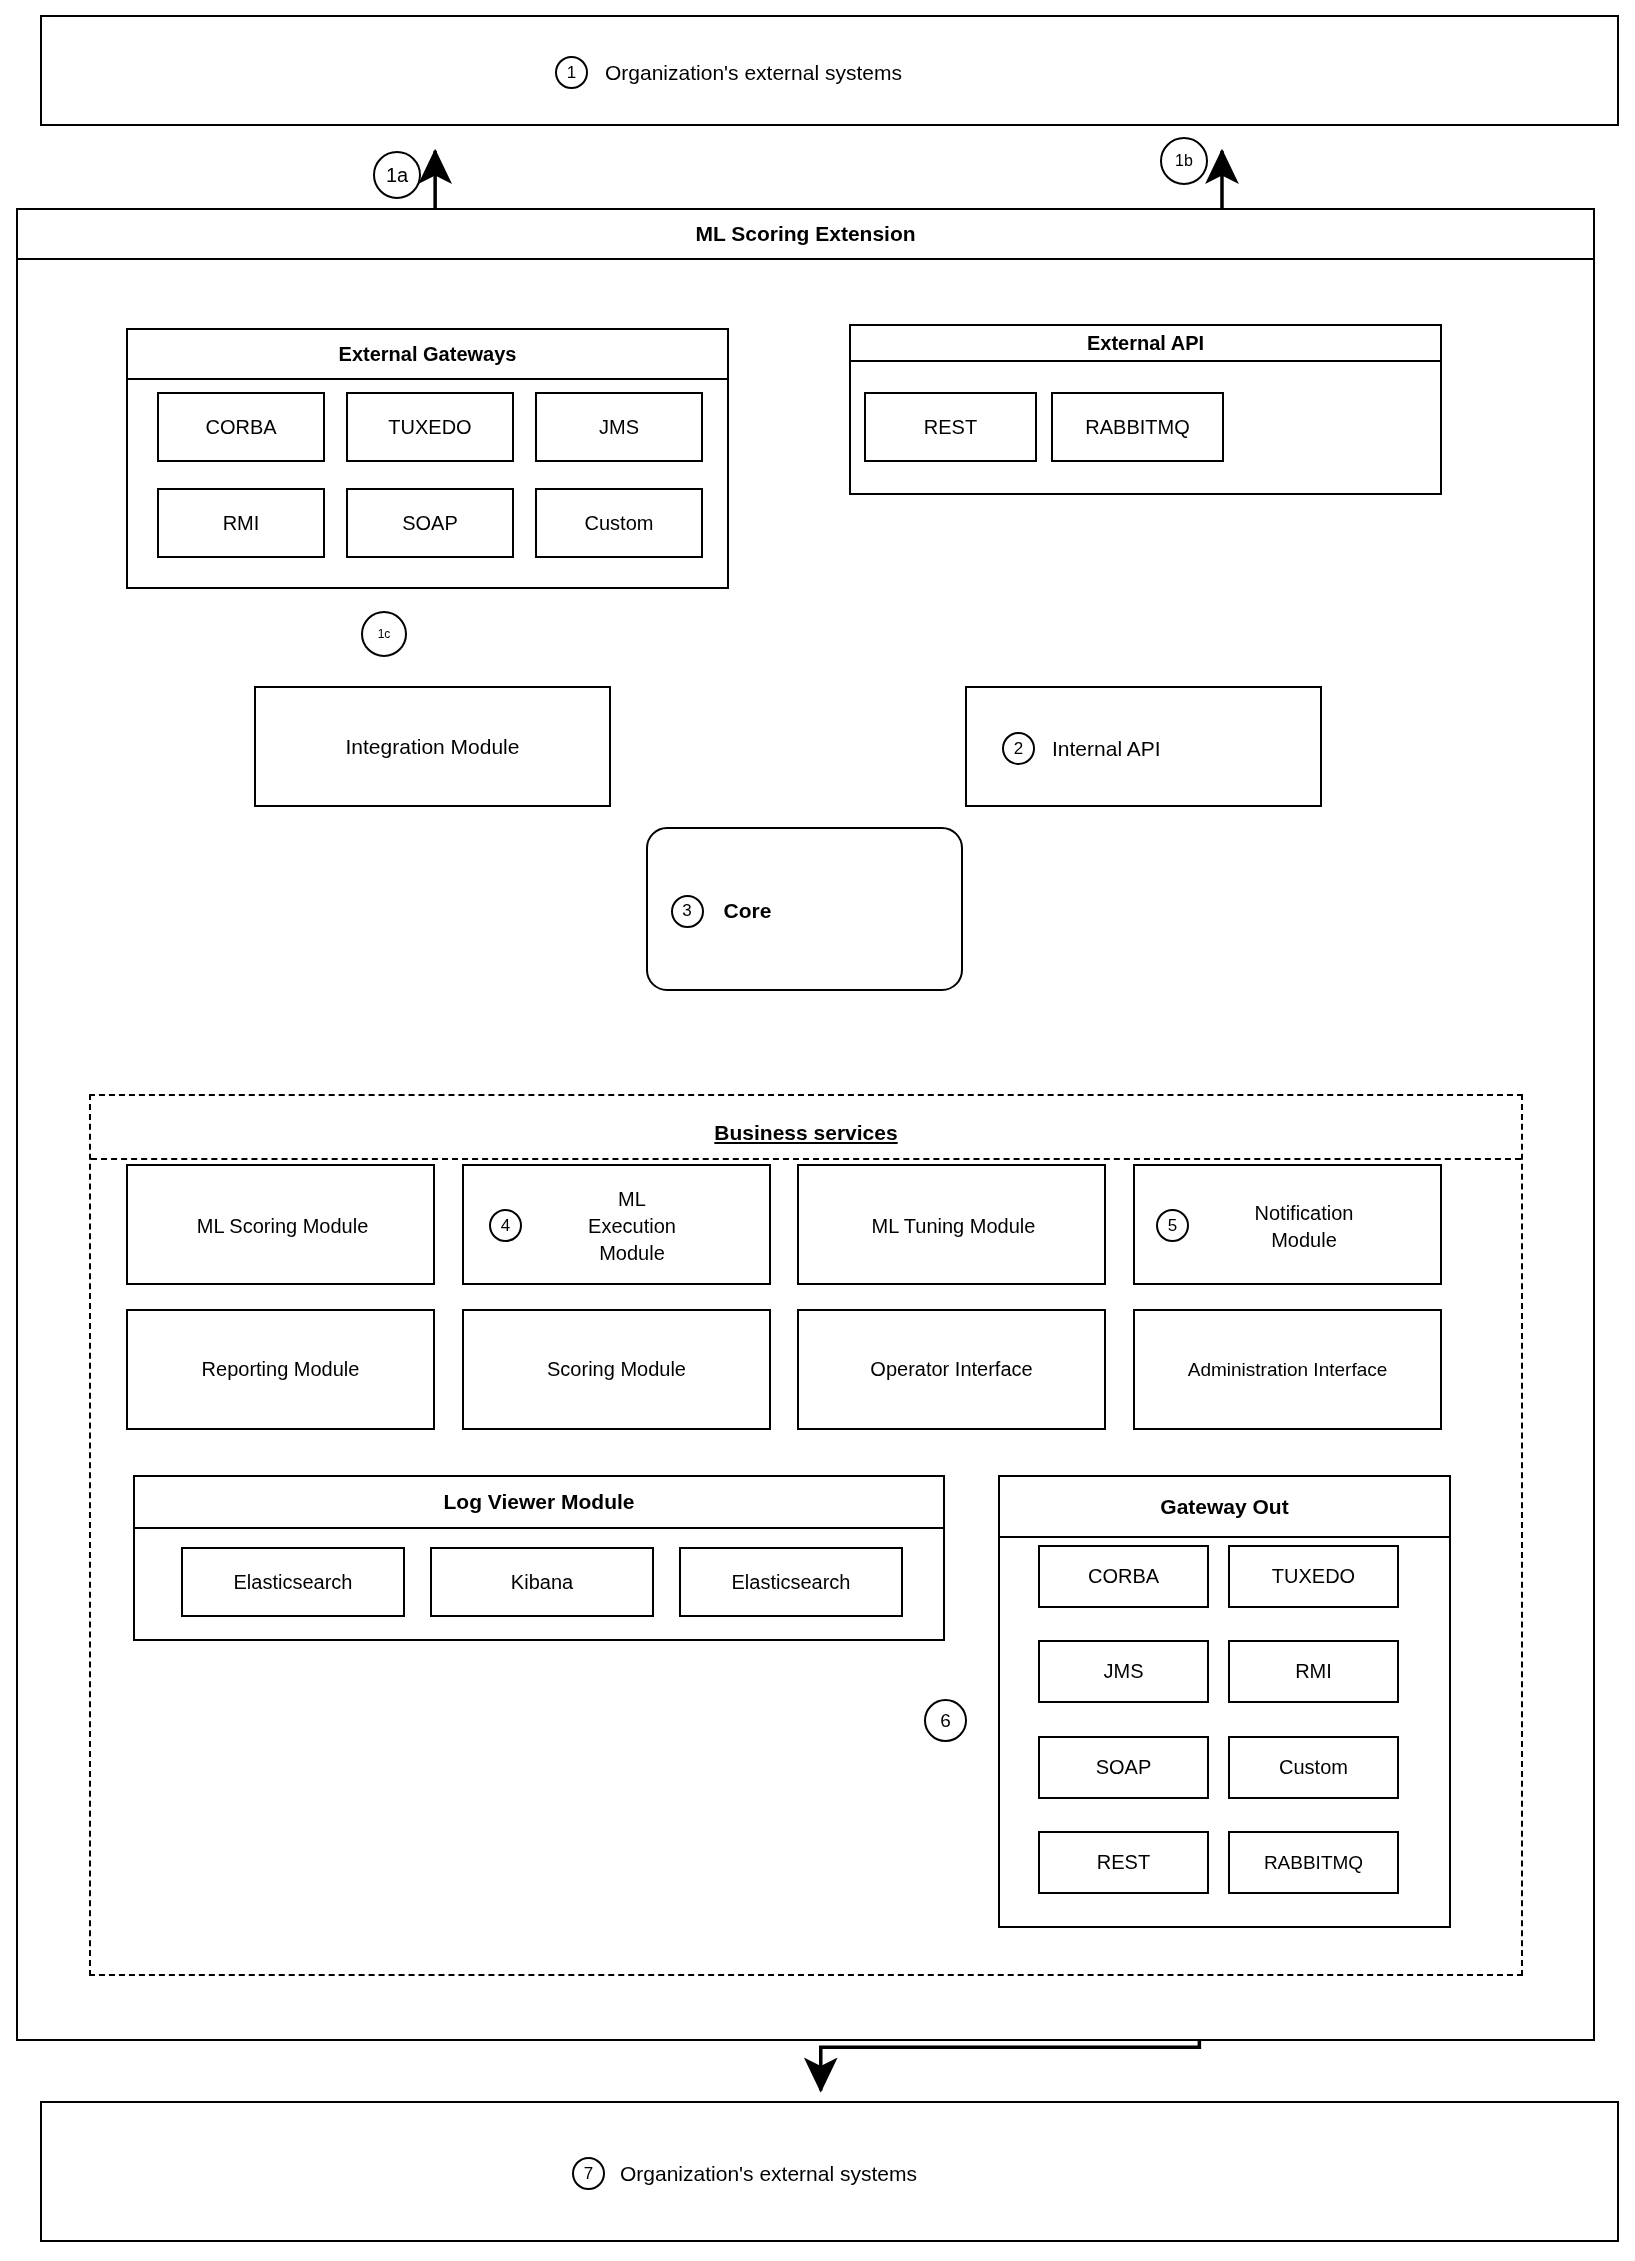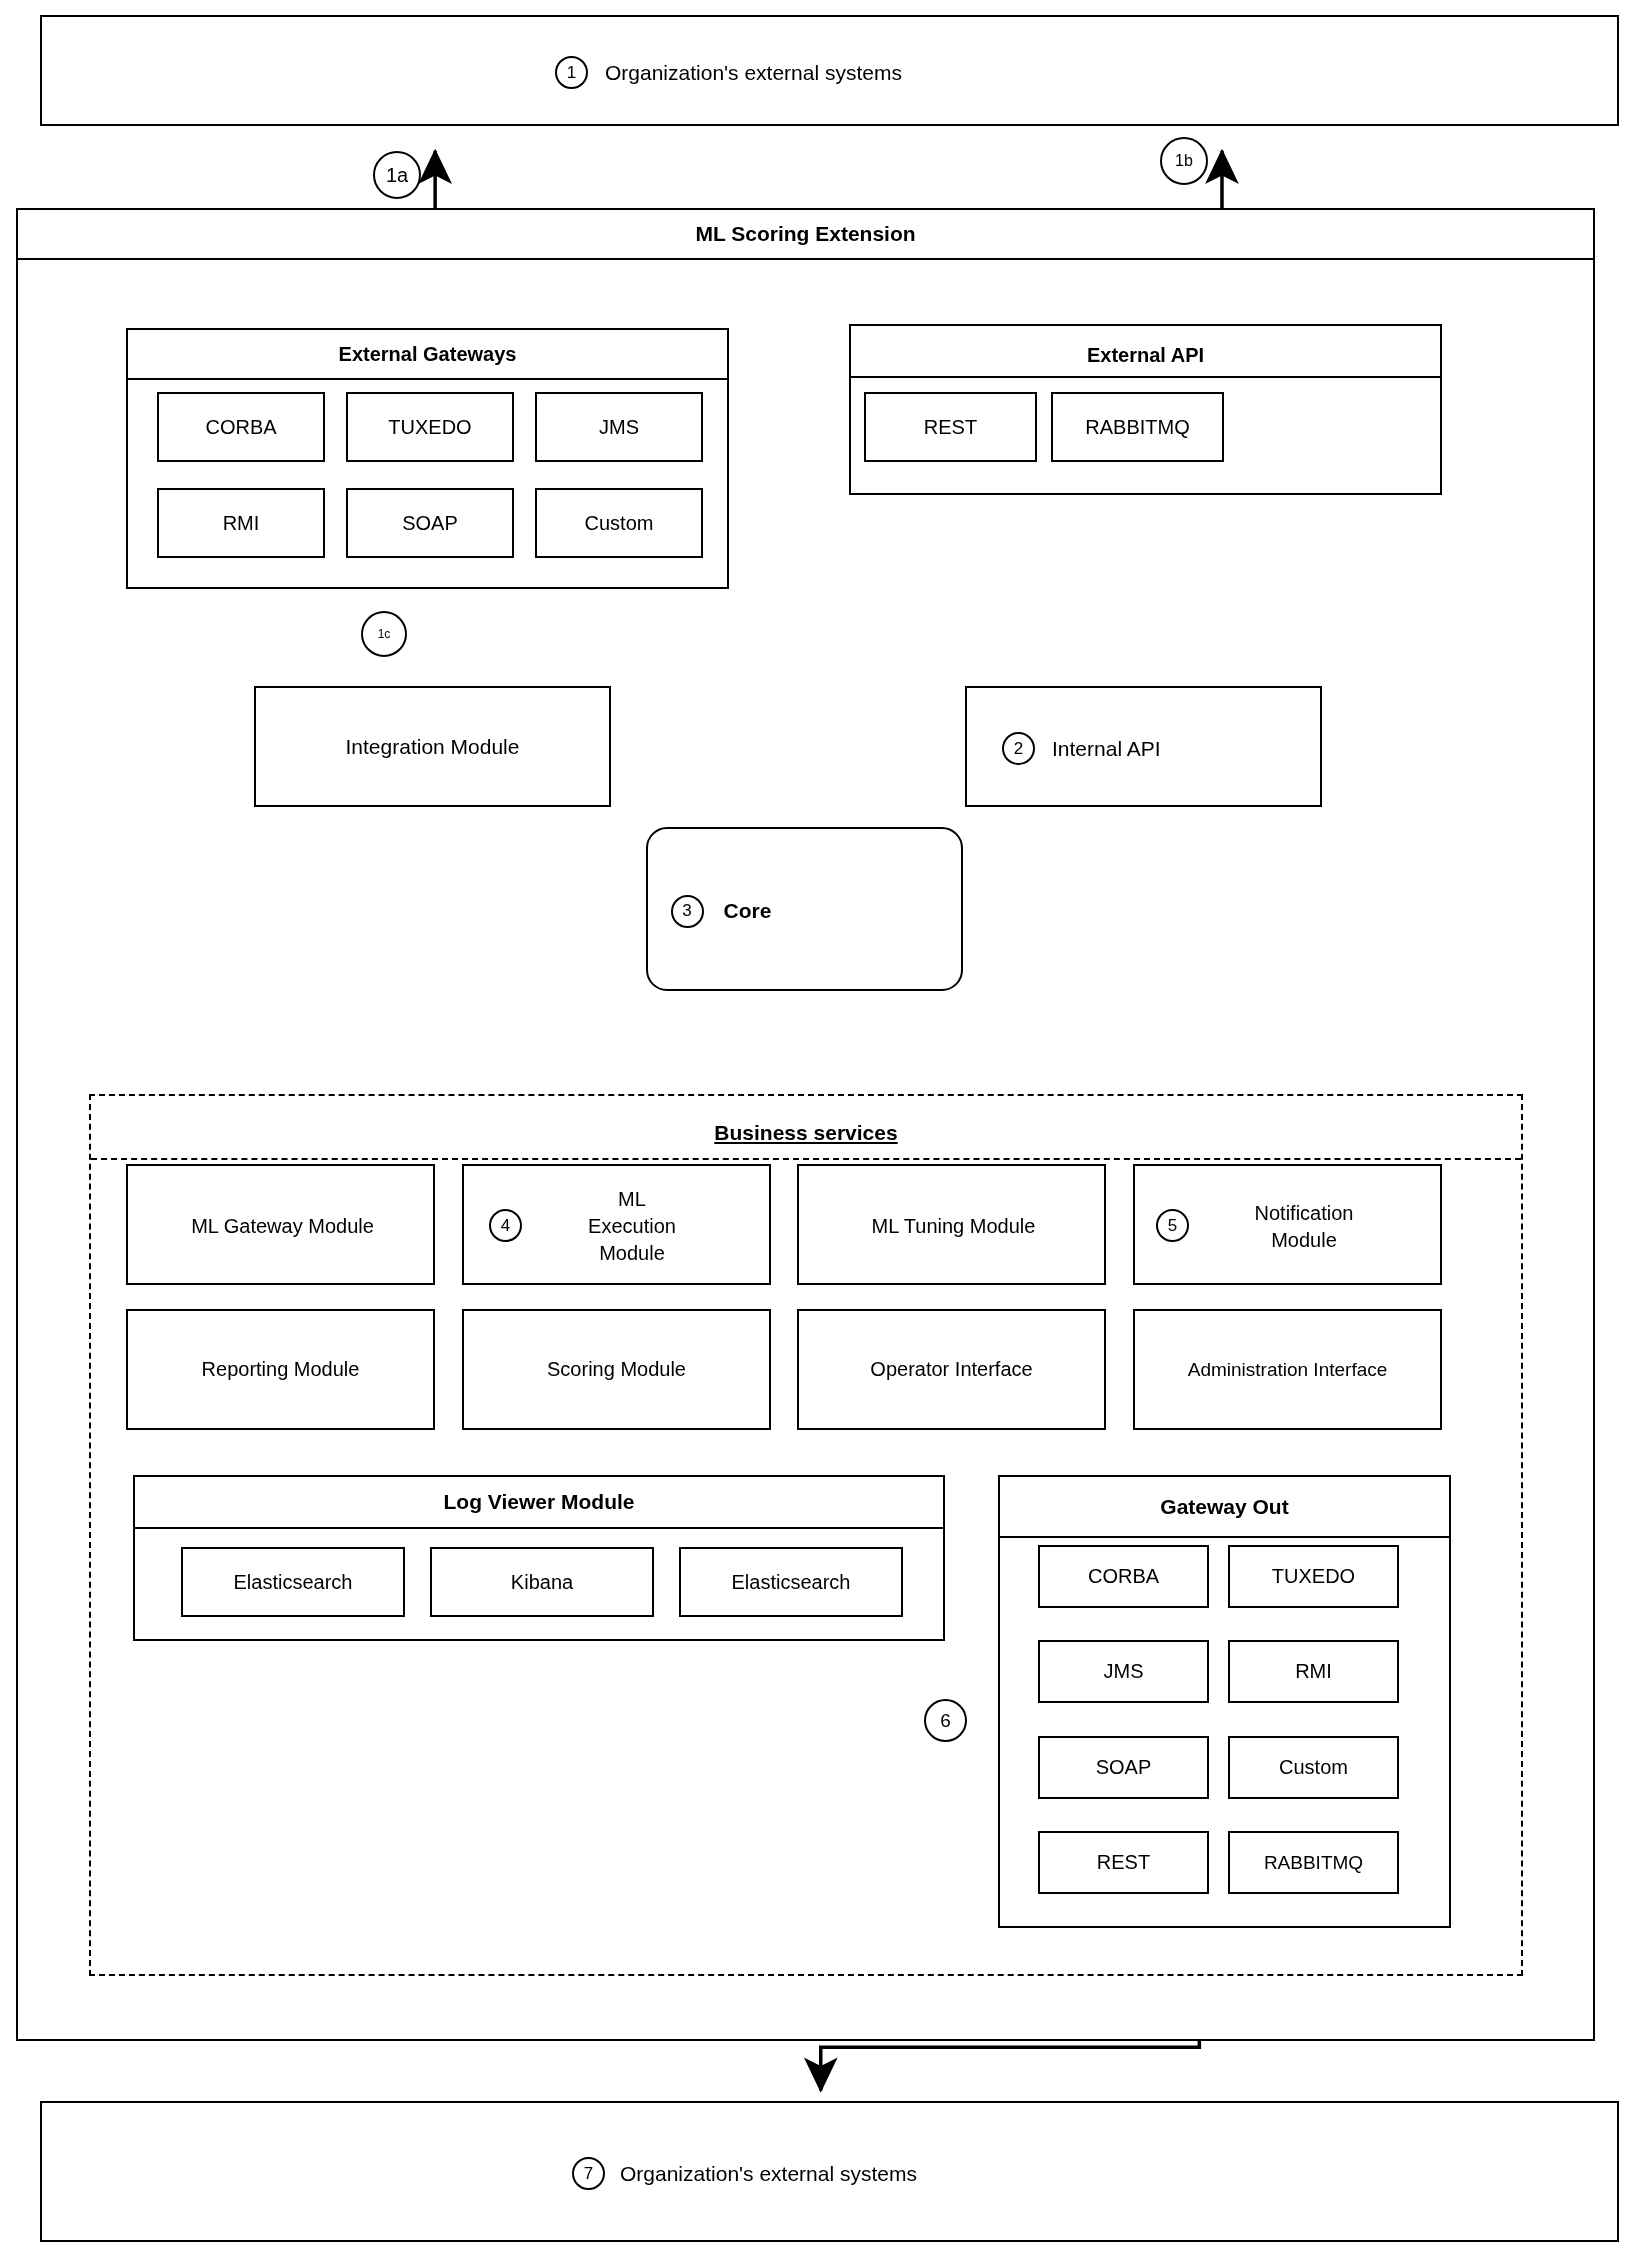--- a/index.html
+++ b/index.html
@@ -166,21 +166,21 @@
     <div class="hdr label-40 bold" style="top:0; height:50px;">External Gateways</div>
   </div>
   <div class="box box-thin label-40" style="left:157px; top:392px; width:168px; height:70px;">CORBA</div>
   <div class="box box-thin label-40" style="left:346px; top:392px; width:168px; height:70px;">TUXEDO</div>
   <div class="box box-thin label-40" style="left:535px; top:392px; width:168px; height:70px;">JMS</div>
   <div class="box box-thin label-40" style="left:157px; top:488px; width:168px; height:70px;">RMI</div>
   <div class="box box-thin label-40" style="left:346px; top:488px; width:168px; height:70px;">SOAP</div>
   <div class="box box-thin label-40" style="left:535px; top:488px; width:168px; height:70px;">Custom</div>
 
   <div class="container-box" style="left:849px; top:324px; width:593px; height:171px;">
-    <div class="hdr label-40 bold" style="top:8px; height:44px;">External API</div>
+    <div class="hdr label-40 bold" style="top:0; height:36px;">External API</div>
   </div>
   <div class="box box-thin label-40" style="left:864px; top:392px; width:173px; height:70px;">REST</div>
   <div class="box box-thin label-40" style="left:1051px; top:392px; width:173px; height:70px;">RABBITMQ</div>
 
   <div class="badge" style="left:361px; top:611px; width:46px; height:46px; font-size:12px;">1c</div>
 
   <div class="box label-42" style="left:254px; top:686px; width:357px; height:121px;">Integration Module</div>
 
   <div class="box" style="left:965px; top:686px; width:357px; height:121px;">
     <div class="flowtext" style="left:35px; top:0; height:121px;">
@@ -194,21 +194,21 @@
       <span class="badge" style="position:relative; width:33px; height:33px; margin-right:20px;">3</span>
       <span class="label-42 bold">Core</span>
     </div>
   </div>
 
   <div class="dashed-box" style="left:89px; top:1094px; width:1434px; height:882px;">
     <div class="dashed-hdr label-42 bold" style="top:12px; height:52px;text-decoration:underline;">Business services</div>
   </div>
 
   <div class="box" style="left:126px; top:1164px; width:309px; height:121px;">
-    <div class="inner-wrap label-40" style="left:0; top:0; width:309px; height:121px;">ML Gateway Module</div>
+    <div class="inner-wrap label-40" style="left:0; top:0; width:309px; height:121px;">ML Scoring Module</div>
   </div>
 
   <div class="box" style="left:462px; top:1164px; width:309px; height:121px;">
     <span class="badge" style="left:25px; top:43px; width:33px; height:33px;">4</span>
     <div class="inner-wrap label-40" style="left:60px; top:0; width:216px; height:121px;">
       <span>ML</span>
       <span>Execution</span>
       <span>Module</span>
     </div>
   </div>

